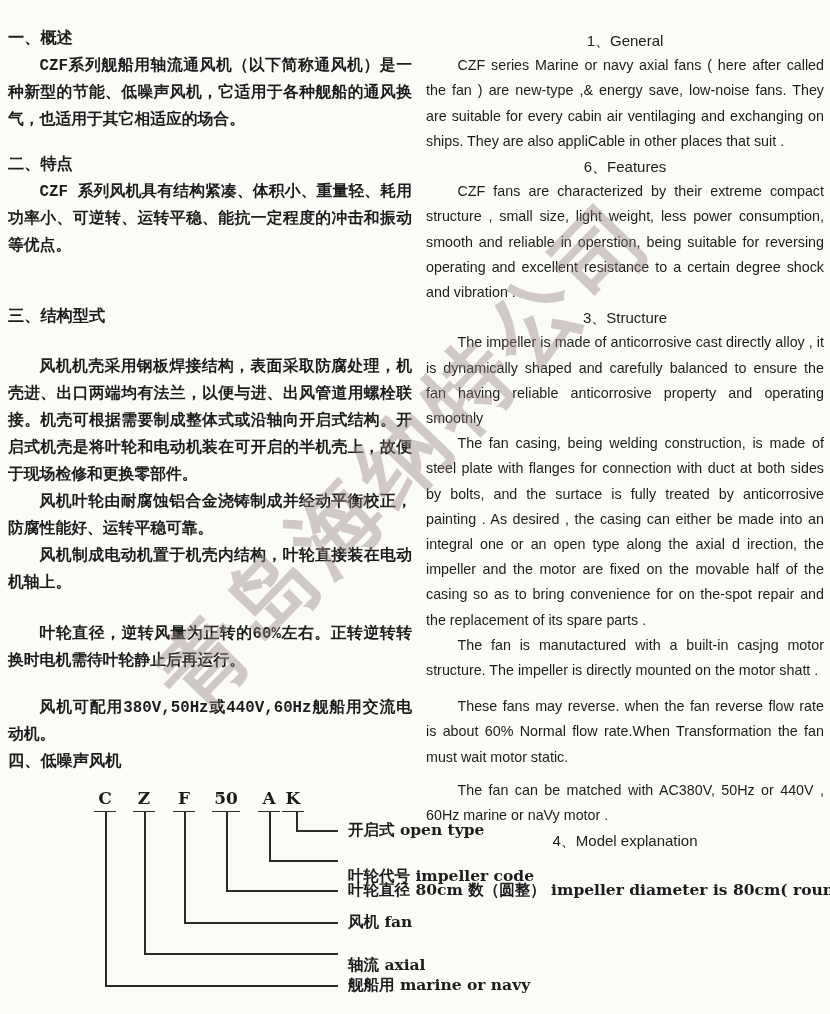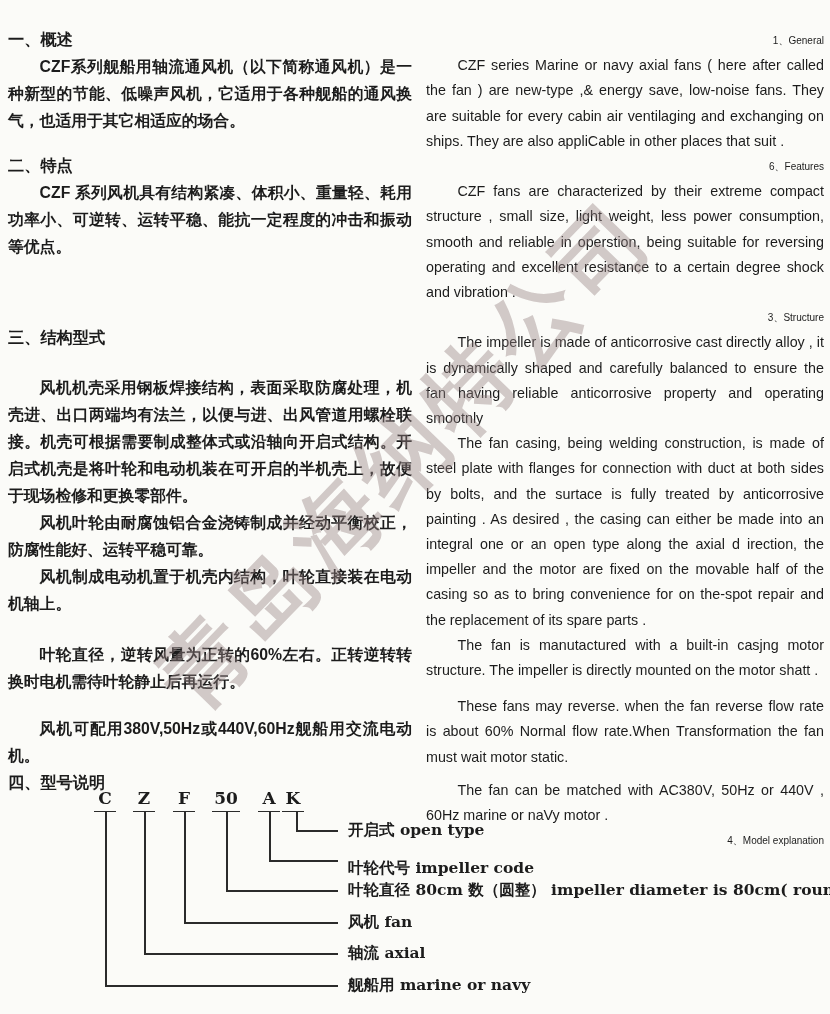--- a/index.html
+++ b/index.html
@@ -25,38 +25,38 @@
     letter-spacing: 7px;
     white-space: nowrap;
     color: rgba(150, 132, 132, 0.42);
     pointer-events: none;
     z-index: 2;
   }
   
   .col { position: absolute; z-index: 1; }
   .col-left {
     left: 8px; top: 26px; width: 404px;
-    font-family: Liberation Sans, sans-serif;
+    font-family: Liberation Mono, monospace;
     font-size: 15.8px; line-height: 27px;
     font-weight: 600;
     text-align: justify;
   }
   .col-right {
     left: 426px; top: 28px; width: 398px;
     font-family: "Liberation Sans", "DejaVu Sans", sans-serif;
     font-size: 14.3px; line-height: 25.2px;
     font-weight: 400;
     text-align: justify;
   }
   .col-left h2 { font-size: 16.2px; font-weight: 700; line-height: 27px; text-align: left; }
-  .col-right h2 { font-size: 10px; font-weight: 400; line-height: 25.2px; text-align: right; }
+  .col-right h2 { font-size: 15px; font-weight: 400; line-height: 25.2px; text-align: center; }
   .cn-p { text-indent: 2em; }
   .en-p { text-indent: 2.2em; }
   .gap18 { margin-top: 18px; }
-  .gap44 { margin-top: 64px; }
+  .gap44 { margin-top: 44px; }
   .gap23 { margin-top: 23px; }
   .gap49 { }
   .gap24 { margin-top: 24px; }
   .gap20 { margin-top: 20px; }
   .gap11 { margin-top: 11px; }
   .gap8  { margin-top: 8px; }
   .indent28 { }
   
   .diagram {
     position: absolute; left: 0; top: 780px; width: 830px; height: 234px;
@@ -86,45 +86,45 @@
   .h-a { left: 269px; top: 80px;  width: 69px; }
   .h-80{ left: 226px; top: 110px; width: 112px; }
   .h-f { left: 184px; top: 142px; width: 154px; }
   .h-z { left: 144px; top: 173px; width: 194px; }
   .h-c { left: 105px; top: 205px; width: 233px; }
   .dlabel {
     position: absolute; left: 348px; height: 20px; line-height: 20px;
     font-size: 15.5px; font-weight: 600; white-space: nowrap;
   }
   .dl-0 { top: 40px; }
-  .dl-1 { top: 78px; }
+  .dl-1 { top: 86px; }
   .dl-2 { top: 100px; }
   .dl-3 { top: 132px; }
-  .dl-4 { top: 163px; }
+  .dl-4 { top: 175px; }
   .dl-5 { top: 195px; }
 </style>
 </head>
 <body>
 
 <div class="page">
 
   <div class="watermark">青岛海纳特公司</div>
 
   <div class="col col-left">
     <h2>一、概述</h2>
     <p class="cn-p">CZF系列舰船用轴流通风机（以下简称通风机）是一种新型的节能、低噪声风机，它适用于各种舰船的通风换气，也适用于其它相适应的场合。</p>
     <h2 class="gap18">二、特点</h2>
     <p class="cn-p">CZF 系列风机具有结构紧凑、体积小、重量轻、耗用功率小、可逆转、运转平稳、能抗一定程度的冲击和振动等优点。</p>
     <h2 class="gap44">三、结构型式</h2>
     <p class="cn-p gap23">风机机壳采用钢板焊接结构，表面采取防腐处理，机壳进、出口两端均有法兰，以便与进、出风管道用螺栓联接。机壳可根据需要制成整体式或沿轴向开启式结构。开启式机壳是将叶轮和电动机装在可开启的半机壳上，故便于现场检修和更换零部件。</p>
     <p class="cn-p">风机叶轮由耐腐蚀铝合金浇铸制成并经动平衡校正，防腐性能好、运转平稳可靠。</p>
     <p class="cn-p gap49">风机制成电动机置于机壳内结构，叶轮直接装在电动机轴上。</p>
     <p class="cn-p gap24">叶轮直径，逆转风量为正转的60%左右。正转逆转转换时电机需待叶轮静止后再运行。</p>
     <p class="cn-p gap20">风机可配用380V,50Hz或440V,60Hz舰船用交流电动机。</p>
-    <h2>四、型号说明</h2>
+    <h2>四、低噪声风机</h2>
   </div>
 
   <div class="col col-right">
     <h2>1、General</h2>
     <p class="en-p">CZF series Marine or navy axial fans ( here after called the fan ) are new-type ,&amp; energy save, low-noise fans. They are suitable for every cabin air ventilaging and exchanging on ships. They are also appliCable in other places that suit .</p>
     <h2>6、Features</h2>
     <p class="en-p">CZF fans are characterized by their extreme compact structure , small  size, light weight, less power consumption, smooth and reliable in operstion, being suitable for reversing operating and excellent resistance to a certain degree shock and vibration .</p>
     <h2>3、Structure</h2>
     <p class="en-p">The impeller is made of anticorrosive cast directly alloy , it is dynamically shaped and carefully balanced to ensure the fan having reliable anticorrosive property and operating smootnly</p>
     <p class="en-p">The fan casing, being welding construction, is made of steel plate with flanges for connection with duct at both sides by bolts, and the surtace is fully treated by anticorrosive painting . As desired , the casing can either be made into an integral one or an open type along the axial d irection, the impeller and the motor are fixed on the movable half of the casing so as to bring convenience for on the-spot repair and the replacement of its spare parts .</p>

